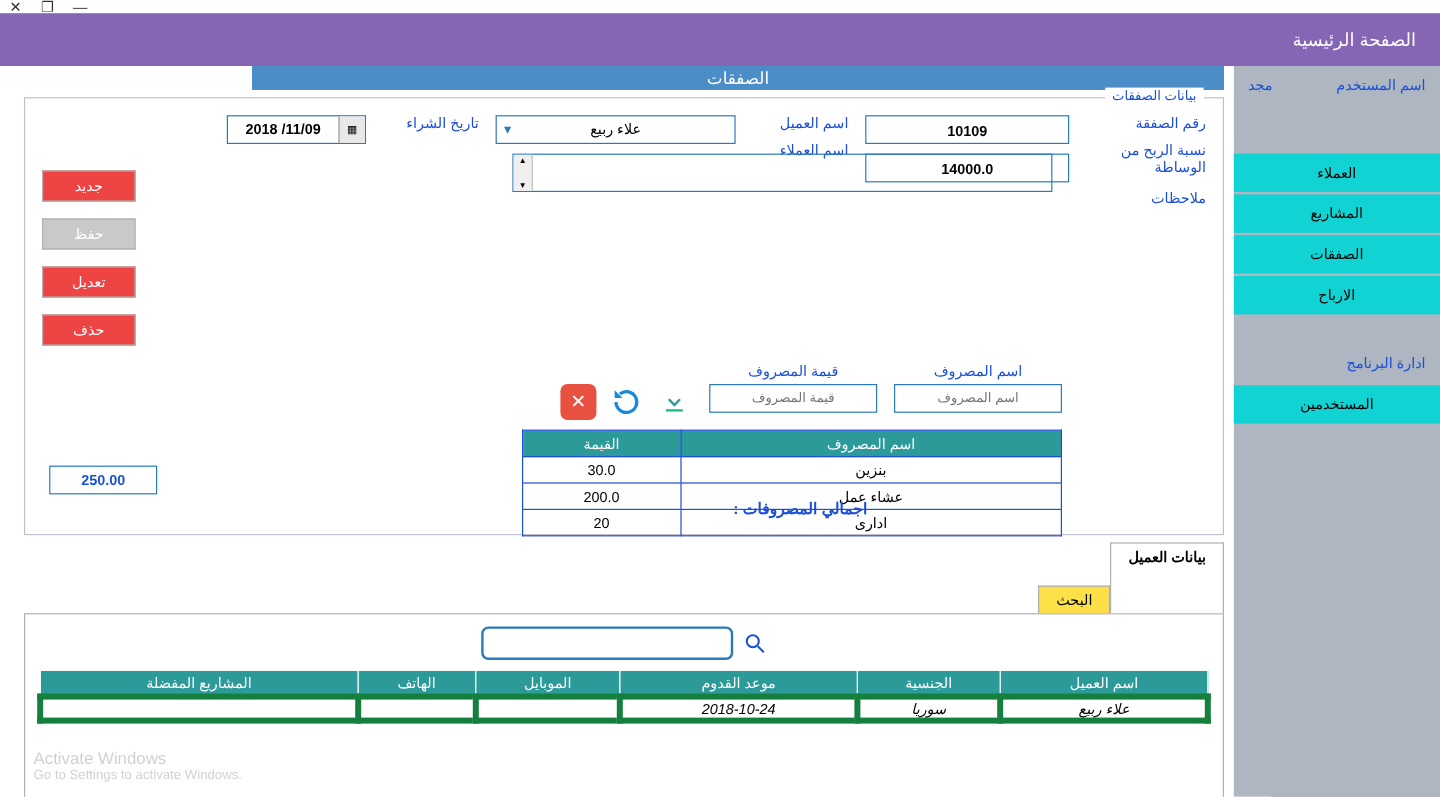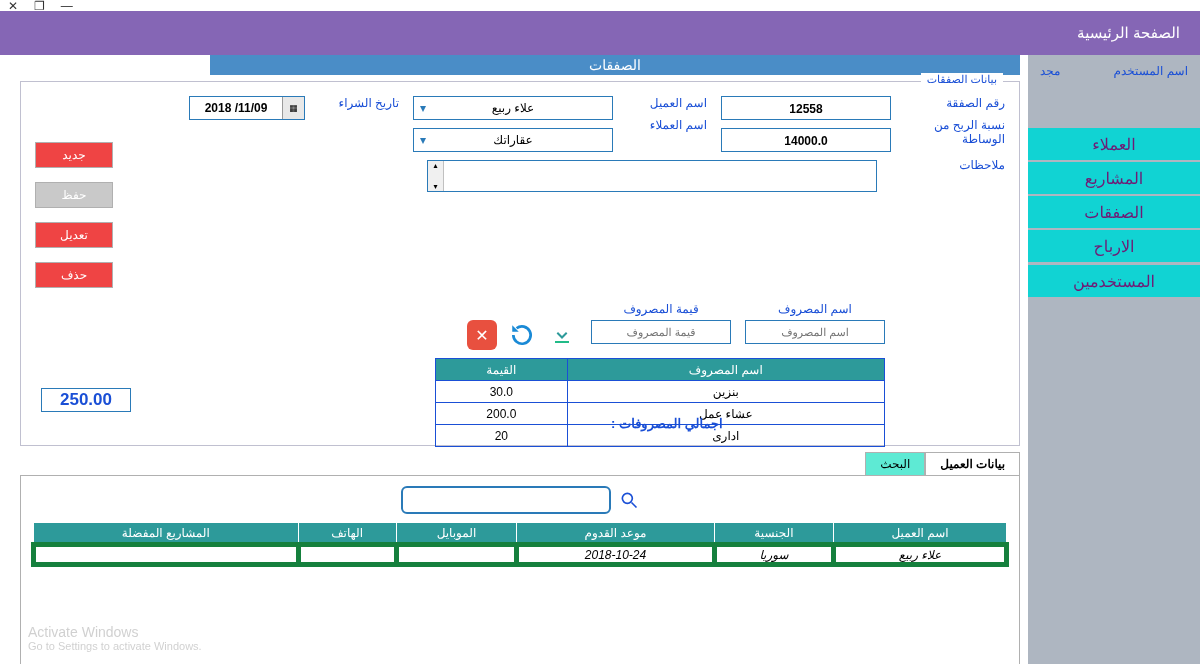--- a/index.html
+++ b/index.html
@@ -7,21 +7,21 @@
 
 .titlebar { height: 11px; background: #fff; display: flex; justify-content: flex-start; direction: ltr; align-items: center; padding: 0 8px; gap: 16px; font-size: 12px; }
 .titlebar span { cursor: default; color: #333; }
 
 .header { height: 44px; background: #8566b5; color: #fff; display: flex; align-items: center; padding: 0 20px; font-size: 15px; }
 
 .layout { display: flex; height: 609px; }
 
 .sidebar { width: 172px; background: #aeb6c1; display: flex; flex-direction: column; font-size: 13px; }
 .side-user { height: 32px; display: flex; align-items: center; justify-content: space-between; padding: 0 12px; color: #1a4fd6; font-size: 12px; }
-.side-item { height: 32px; background: #11d3d3; color: #701a75; display: flex; align-items: center; justify-content: center; margin: 1px 0; font-size: 16px; cursor: pointer; }
+.side-item { height: 32px; background: #11d3d3; color: #000000; display: flex; align-items: center; justify-content: center; margin: 1px 0; font-size: 12px; cursor: pointer; }
 .side-section { height: 32px; color: #1a4fd6; display: flex; align-items: center; padding: 0 12px; font-size: 12px; margin-top: 24px; }
 .side-item.alt { margin-top: 2px; }
 .side-gap { height: 40px; }
 
 .main { flex: 1; background: #fff; padding: 0; }
 
 .content-header { height: 20px; background: #4a8dc7; color: #fff; text-align: center; font-size: 14px; line-height: 20px; margin: 0 8px 0 210px; }
 
 .panel { border: 1px solid #c0c0d0; margin: 6px 8px 6px 20px; padding: 14px 14px 60px 14px; position: relative; height: 365px; }
 .panel-title { position: absolute; top: -9px; right: 16px; background: #fff; padding: 0 6px; color: #1a4fd6; font-size: 11px; }
@@ -58,26 +58,26 @@
 .ic.red { background: #e8503f; color: #fff; font-size: 16px; }
 .ic.refresh svg { width: 26px; height: 26px; }
 .ic.download svg { width: 24px; height: 24px; }
 
 .exp-table { width: 450px; border-collapse: collapse; margin-top: 8px; margin-right: 0; font-size: 12px; }
 .exp-table th { background: #2d9a9a; color: #fff; border: 1px solid #1a4fd6; height: 22px; font-weight: normal; text-align: center; }
 .exp-table td { border: 1px solid #1a4fd6; height: 22px; text-align: center; }
 
 .total-row { position: absolute; bottom: 14px; right: 160px; left: 20px; display: flex; align-items: center; justify-content: flex-end; gap: 10px; }
 .total-lbl { color: #1a4fd6; font-size: 13px; font-weight: bold; margin-top: 48px; }
-.total-val { border: 1px solid #2a7ab8; width: 90px; height: 24px; display: flex; align-items: center; justify-content: center; color: #1a4fd6; font-size: 17px; font-weight: bold; }
+.total-val { border: 1px solid #2a7ab8; width: 90px; height: 24px; display: flex; align-items: center; justify-content: center; color: #1a4fd6; font-size: 12px; font-weight: bold; }
 
 .tabs { display: flex; margin: 4px 8px 0 20px; direction: rtl; font-size: 12px; }
 .tab { border: 1px solid #b0b0b0; border-bottom: none; padding: 4px 14px; background: #fff; cursor: pointer; }
 .tab.active { font-weight: bold; }
-.tab:not(.active){ background: #5eead4; }
+.tab:not(.active){ background: #fde047; margin-top: 36px; }
 
 .search-panel { border: 1px solid #b0b0b0; margin: 0 8px 8px 20px; padding: 10px; height: 190px; }
 .search-row { display: flex; justify-content: center; align-items: center; gap: 8px; margin-bottom: 8px; }
 .search-inp { border: 2px solid #2a7ab8; border-radius: 6px; width: 210px; height: 28px; }
 .mag { width: 20px; height: 20px; }
 
 .client-table { width: 100%; border-collapse: collapse; font-size: 12px; }
 .client-table th { background: #2d9a9a; color: #fff; border: 1px solid #fff; height: 22px; font-weight: normal; }
 .client-table td { border: 5px solid #15803d; height: 20px; text-align: center; font-style: italic; }
 
@@ -101,49 +101,47 @@
   <div class="sidebar">
     <div class="side-user">
       <span>اسم المستخدم</span>
       <span>مجد</span>
     </div>
     <div class="side-gap"></div>
     <div class="side-item">العملاء</div>
     <div class="side-item">المشاريع</div>
     <div class="side-item">الصفقات</div>
     <div class="side-item">الارباح</div>
+    <div class="side-section">ادارة البرنامج</div>
     <div class="side-item alt">المستخدمين</div>
   </div>
 
   <div class="main">
     <div class="content-header">الصفقات</div>
 
     <div class="panel">
       <div class="panel-title">بيانات الصفقات</div>
 
       <div class="top-grid">
         <div class="top-col labels">
           <div class="lbl">رقم الصفقة</div>
           <div class="lbl">نسبة الربح من الوساطة</div>
           <div class="lbl" style="margin-top:4px;">ملاحظات</div>
         </div>
         <div class="top-col inputs">
-          <div class="inp w170" style="line-height:24px;font-weight:bold;">12558</div>
+          <div class="inp w170" style="line-height:24px;font-weight:bold;">10109</div>
           <div class="inp w170" style="line-height:24px;font-weight:bold;">14000.0</div>
         </div>
         <div class="top-col labels2">
           <div class="lbl" style="width:80px;">اسم العميل</div>
           <div class="lbl" style="width:80px;">اسم العملاء</div>
         </div>
         <div class="top-col sel-col">
           <div class="sel">
               <span>علاء ربيع</span>
-            </div>
-          <div class="sel">
-              <span>عقاراتك</span>
             </div>
           <div class="notes" style="width:450px;margin-right:-264px;">
             <div class="notes-scroll">
                 <span>▴</span>
                 <span>▾</span>
               </div>
           </div>
         </div>
         <div class="top-col labels3">
           <div class="lbl" style="width:80px;">تاريخ الشراء</div>

